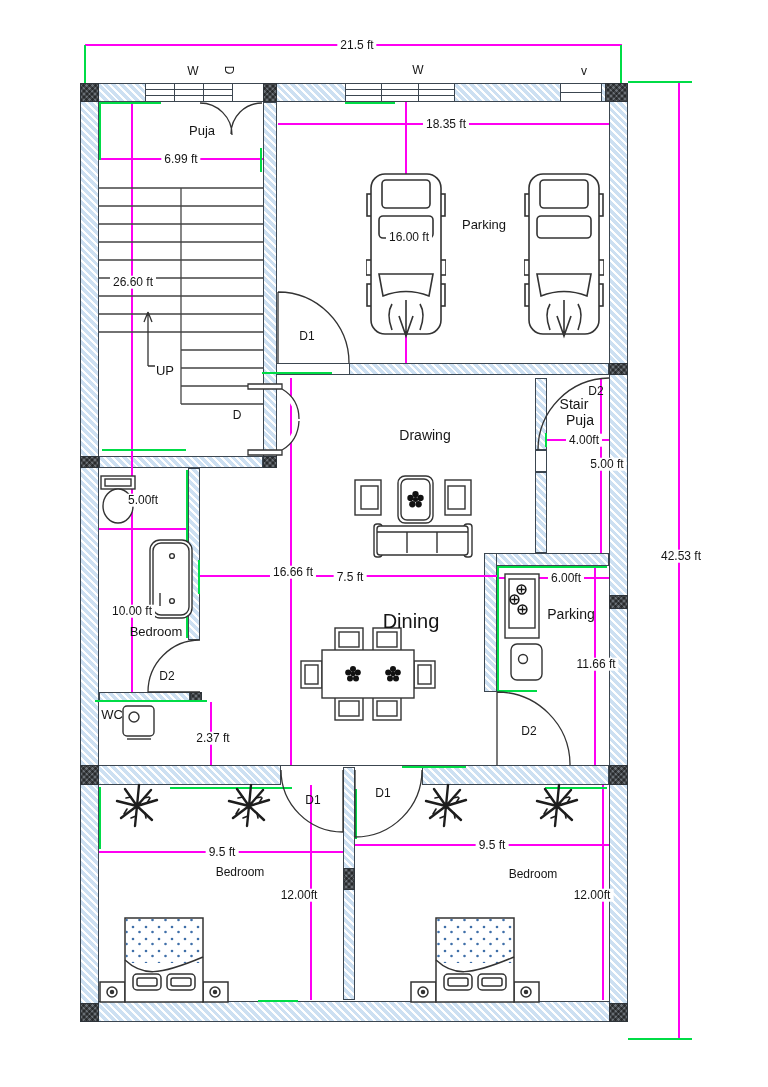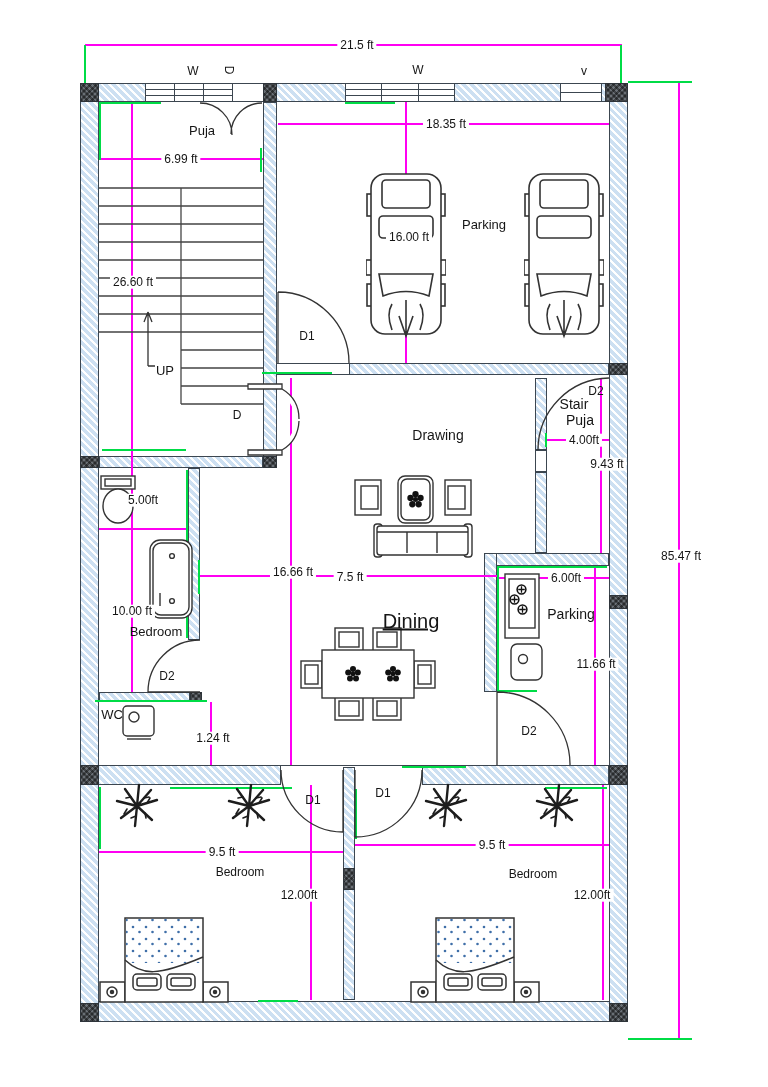--- a/index.html
+++ b/index.html
@@ -14,21 +14,21 @@
   .win{position:absolute;background:#fff;box-sizing:border-box;border:1px solid #3c4650;}
   .ln{position:absolute;background:#3c4650;}
   .mh,.mv{position:absolute;background:#ff00f2;}
   .mh{height:1.5px;} .mv{width:1.5px;}
   .gh,.gv{position:absolute;background:#00dc46;}
   .gh{height:2px;} .gv{width:2px;}
   .lbl{position:absolute;transform:translate(-50%,-50%);white-space:nowrap;line-height:1.05;}
   .dim{font-size:12px;background:#fff;padding:0 3px;}
   .rl{font-size:13px;}
   .ol{font-size:12px;}
-  .big{font-size:20px;text-decoration:underline;}
+  .big{font-size:20px;}
   .mid{font-size:14px;}
   .rot90{transform:translate(-50%,-50%) rotate(90deg);}
   svg.overlay{position:absolute;left:0;top:0;pointer-events:none;}
 </style>
 </head>
 <body>
 
 <div id="plan">
 
   <div class="wall" style="left:80px;top:83px;width:548px;height:19px"></div>
@@ -283,43 +283,43 @@
         <rect x="482" y="978" width="20" height="8" rx="2"></rect>
     </g>
 
     <use href="#plant" x="112" y="781" width="50" height="50"></use>
     <use href="#plant" x="224" y="781" width="50" height="50"></use>
     <use href="#plant" x="421" y="781" width="50" height="50"></use>
     <use href="#plant" x="532" y="781" width="50" height="50"></use>
   </svg>
 
   <div class="lbl dim" style="left:357px;top:45px">21.5 ft</div>
-  <div class="lbl dim" style="left:681px;top:556px">85.47 ft</div>
+  <div class="lbl dim" style="left:681px;top:556px">42.53 ft</div>
   <div class="lbl dim" style="left:181px;top:159px">6.99 ft</div>
   <div class="lbl dim" style="left:133px;top:282px">26.60 ft</div>
   <div class="lbl dim" style="left:446px;top:124px">18.35 ft</div>
   <div class="lbl dim" style="left:409px;top:237px">16.00 ft</div>
   <div class="lbl dim" style="left:584px;top:440px">4.00ft</div>
-  <div class="lbl dim" style="left:607px;top:464px">9.43 ft</div>
+  <div class="lbl dim" style="left:607px;top:464px">5.00 ft</div>
   <div class="lbl dim" style="left:143px;top:500px">5.00ft</div>
   <div class="lbl dim" style="left:132px;top:611px">10.00 ft</div>
   <div class="lbl dim" style="left:293px;top:572px">16.66 ft</div>
   <div class="lbl dim" style="left:350px;top:577px">7.5 ft</div>
   <div class="lbl dim" style="left:566px;top:578px">6.00ft</div>
   <div class="lbl dim" style="left:596px;top:664px">11.66 ft</div>
-  <div class="lbl dim" style="left:213px;top:738px">1.24 ft</div>
+  <div class="lbl dim" style="left:213px;top:738px">2.37 ft</div>
   <div class="lbl dim" style="left:222px;top:852px">9.5 ft</div>
   <div class="lbl dim" style="left:492px;top:845px">9.5 ft</div>
   <div class="lbl dim" style="left:299px;top:895px">12.00ft</div>
   <div class="lbl dim" style="left:592px;top:895px">12.00ft</div>
 
   <div class="lbl rl" style="left:202px;top:131px">Puja</div>
   <div class="lbl rl" style="left:165px;top:371px">UP</div>
   <div class="lbl rl" style="left:484px;top:225px">Parking</div>
-  <div class="lbl mid" style="left:438px;top:435px">Drawing</div>
+  <div class="lbl mid" style="left:425px;top:435px">Drawing</div>
   <div class="lbl mid" style="left:574px;top:404px">Stair</div>
   <div class="lbl mid" style="left:580px;top:420px">Puja</div>
   <div class="lbl rl" style="left:156px;top:632px">Bedroom</div>
   <div class="lbl rl" style="left:112px;top:715px">WC</div>
   <div class="lbl big" style="left:411px;top:621px">Dining</div>
   <div class="lbl mid" style="left:571px;top:614px">Parking</div>
   <div class="lbl rl" style="left:240px;top:872px;font-size:12px">Bedroom</div>
   <div class="lbl rl" style="left:533px;top:874px;font-size:12px">Bedroom</div>
 
   <div class="lbl ol" style="left:193px;top:71px">W</div>

